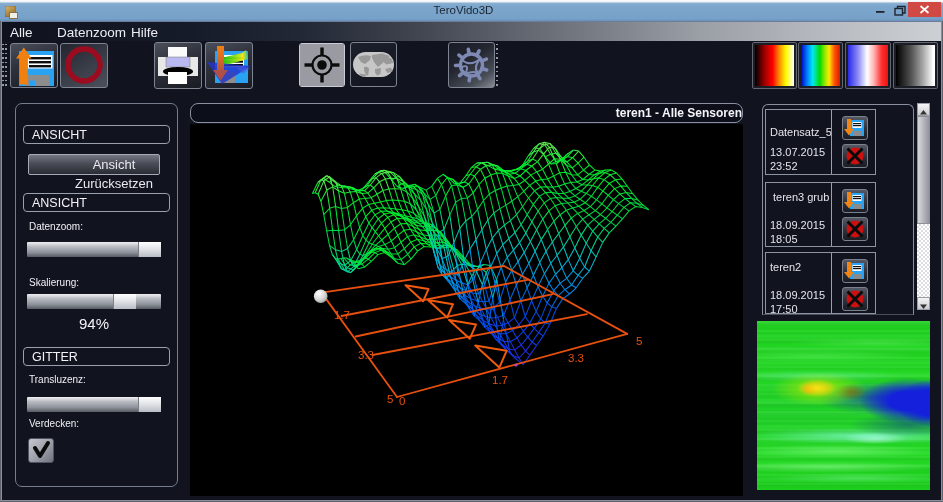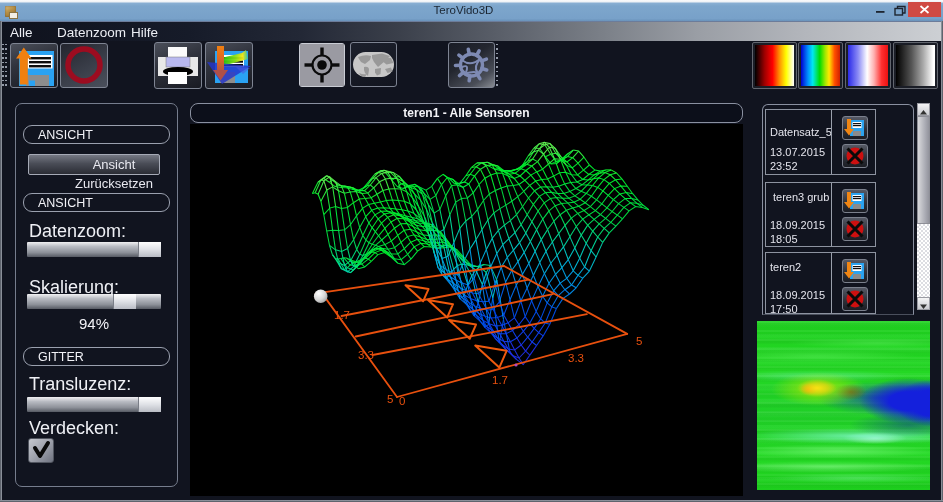--- a/index.html
+++ b/index.html
@@ -22,37 +22,37 @@
 
 #toolbar { left:0; top:41px; width:943px; height:49px; background:#11141f; }
 .tbtn { position:absolute; border:1px solid #7e8492; border-radius:3px;
   background:linear-gradient(160deg,#4b4f5a 0%,#30333d 40%,#191b23 100%); }
 .grip { position:absolute; width:1.5px; background-image:repeating-linear-gradient(180deg,#939aa8 0 1.5px,transparent 1.5px 4.5px); }
 .swatch { position:absolute; border:1px solid #62666f; background:#1a1d26; padding:2px; border-radius:2px; }
 .swatch > div { width:100%; height:100%; }
 
 
 #lpanel { left:15px; top:103px; width:163px; height:384px; border:1px solid #767d8d; border-radius:7px; }
-.gbox { position:absolute; left:23px; width:147px; height:19px; border:1px solid #9aa0ae; border-radius:9px;
-  color:#f2f2f7; font-size:12.5px; line-height:18px; padding-left:14px; }
-.plabel { position:absolute; left:29px; color:#eff0f5; font-size:18px; }
+.gbox { position:absolute; left:23px; width:147px; height:19px; border:1px solid #9aa0ae; border-radius:4px;
+  color:#f2f2f7; font-size:12.5px; line-height:18px; padding-left:8px; }
+.plabel { position:absolute; left:29px; color:#eff0f5; font-size:10px; }
 .slider { position:absolute; left:27px; width:134px; height:15px;
   background:linear-gradient(180deg,#f0f0f2 0,#b9bcc3 30%,#8d9199 70%,#565a63 100%); border-radius:1px; }
 .shandle { position:absolute; top:0; width:23px; height:15px;
   background:linear-gradient(180deg,#ffffff 0,#dfe1e6 50%,#b9bcc4 100%); border-left:1px solid #7a7e87; }
 #resetbtn { left:28px; top:154px; width:132px; height:21px; border:1px solid #a6aab6; border-radius:2px;
   background:linear-gradient(180deg,#757883 0,#4a4d57 45%,#2a2c34 100%);
   color:#e9e9f0; font-size:13px; text-align:center; line-height:19px;padding-left:40px; }
 #pct { left:27px; top:315px; width:134px; text-align:center; color:#f2f2f7; font-size:15px; }
 #checkbox { left:28px; top:438px; width:26px; height:25px; border-radius:3px;
   background:linear-gradient(135deg,#c6c8cf 0,#9fa2ac 50%,#6f7380 100%); border:1px solid #51555f; }
 
 
 #chead { left:190px; top:103px; width:553px; height:20px; border:1px solid #8a90a0; border-radius:8px;
-  color:#f4f4f8; font-size:12px; font-weight:bold; text-align:center; line-height:18px; background:#0c0f1a; }
+  color:#f4f4f8; font-size:12px; font-weight:bold; text-align:right; line-height:18px; background:#0c0f1a; }
 #canvas { left:190px; top:124px; width:553px; height:372px; background:#000; }
 
 
 #rlist { left:762px; top:104px; width:152px; height:211px; border:1px solid #8a90a0; border-radius:6px 6px 0 0; border-bottom-color:#4a4f5c; }
 .entry { position:absolute; left:765px; width:111px; border:1px solid #8d93a0; color:#e4e4ec; font-size:11px; line-height:13.5px; }
 .entry .vsep { position:absolute; top:0; bottom:0; background:#9aa0ac; width:1px; }
 .ibtn { position:absolute; width:26px; border:1px solid #7b808d; border-radius:3px;
   background:linear-gradient(180deg,#555965 0,#2e313a 55%,#1b1d24 100%); }
 .ibtn svg { position:absolute; left:0; top:0; }
 

